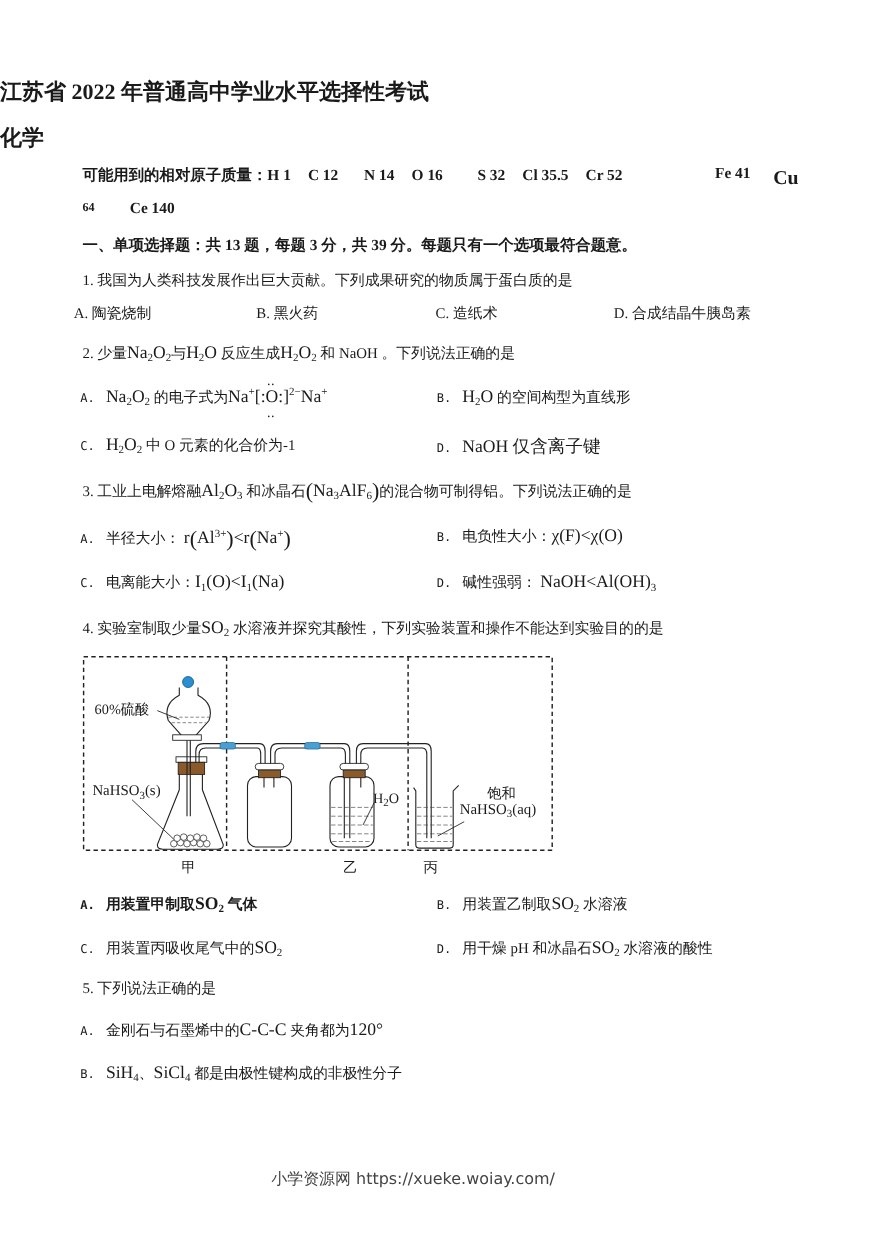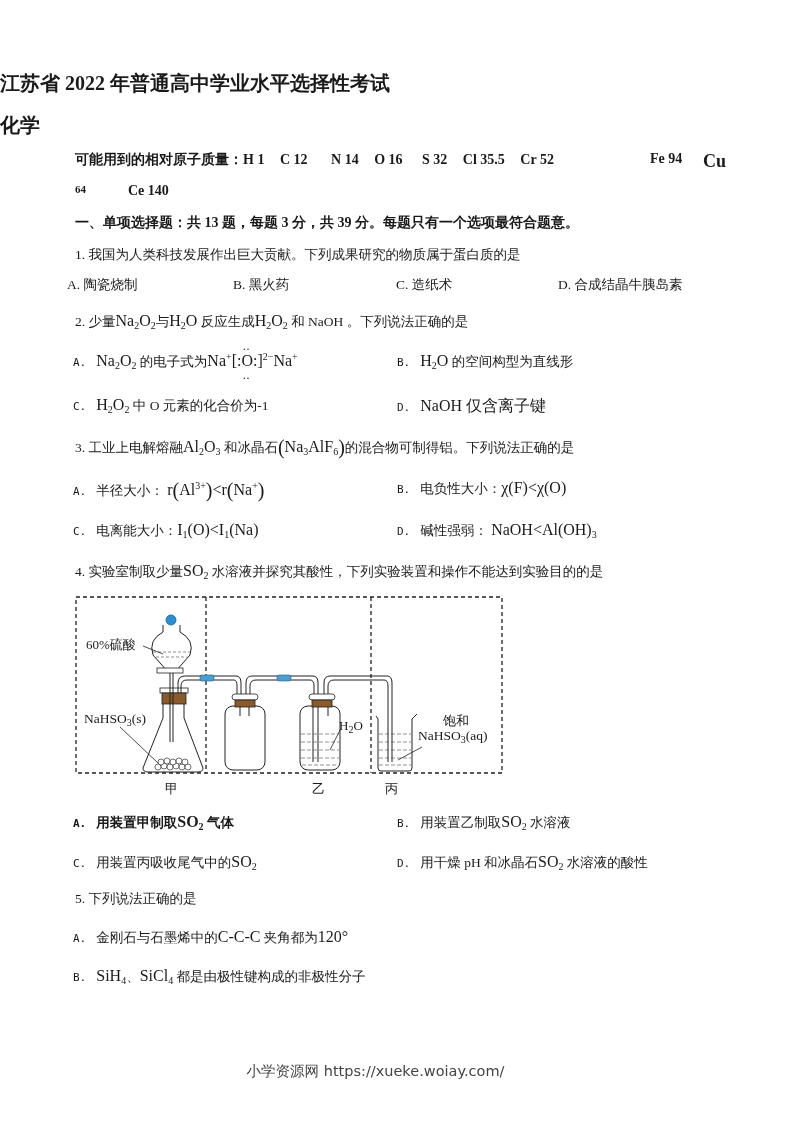--- a/index.html
+++ b/index.html
@@ -24,28 +24,28 @@
 <body>
 
 <div class="abs title" style="top:70px;">江苏省 2022 年普通高中学业水平选择性考试</div>
 <div class="abs title" style="top:112px;">化学</div>
 
 <div class="abs bold q" style="left:75px; top:151px; font-size:14px;">
   <span>可能用到的相对原子质量：</span><span>H 1</span>
   <span style="margin-left:12px">C 12</span>
   <span style="margin-left:20px">N 14</span>
   <span style="margin-left:12px">O 16</span>
-  <span style="margin-left:16px">S 32</span>
+  <span style="margin-left:28px">S 32</span>
   <span style="margin-left:12px">Cl 35.5</span>
   <span style="margin-left:12px">Cr 52</span>
 </div>
-<div class="abs bold q" style="left:650px; top:151px; font-size:14px;">Fe 94</div>
+<div class="abs bold q" style="left:650px; top:151px; font-size:14px;">Fe 41</div>
 <div class="abs bold q" style="left:703px; top:151px; font-size:18px;">Cu</div>
 <div class="abs bold q" style="left:75px; top:183px; font-size:11px;">64</div>
-<div class="abs bold q" style="left:118px; top:183px; font-size:14px;margin-left:10px;">Ce 140</div>
+<div class="abs bold q" style="left:118px; top:183px; font-size:14px;">Ce 140</div>
 
 <div class="abs bold q" style="left:75px; top:214px; font-size:14px;">一、单项选择题：共 13 题，每题 3 分，共 39 分。每题只有一个选项最符合题意。</div>
 
 <div class="abs q" style="left:75px; top:246px;">
   <span>1.</span> <span>我国为人类科技发展作出巨大贡献。下列成果研究的物质属于蛋白质的是</span>
 </div>
 <div class="abs q" style="left:67px; top:276px;"><span>A.</span> <span>陶瓷烧制</span></div>
 <div class="abs q" style="left:233px; top:276px;"><span>B.</span> <span>黑火药</span></div>
 <div class="abs q" style="left:396px; top:276px;"><span>C.</span> <span>造纸术</span></div>
 <div class="abs q" style="left:558px; top:276px;"><span>D.</span> <span>合成结晶牛胰岛素</span></div>

